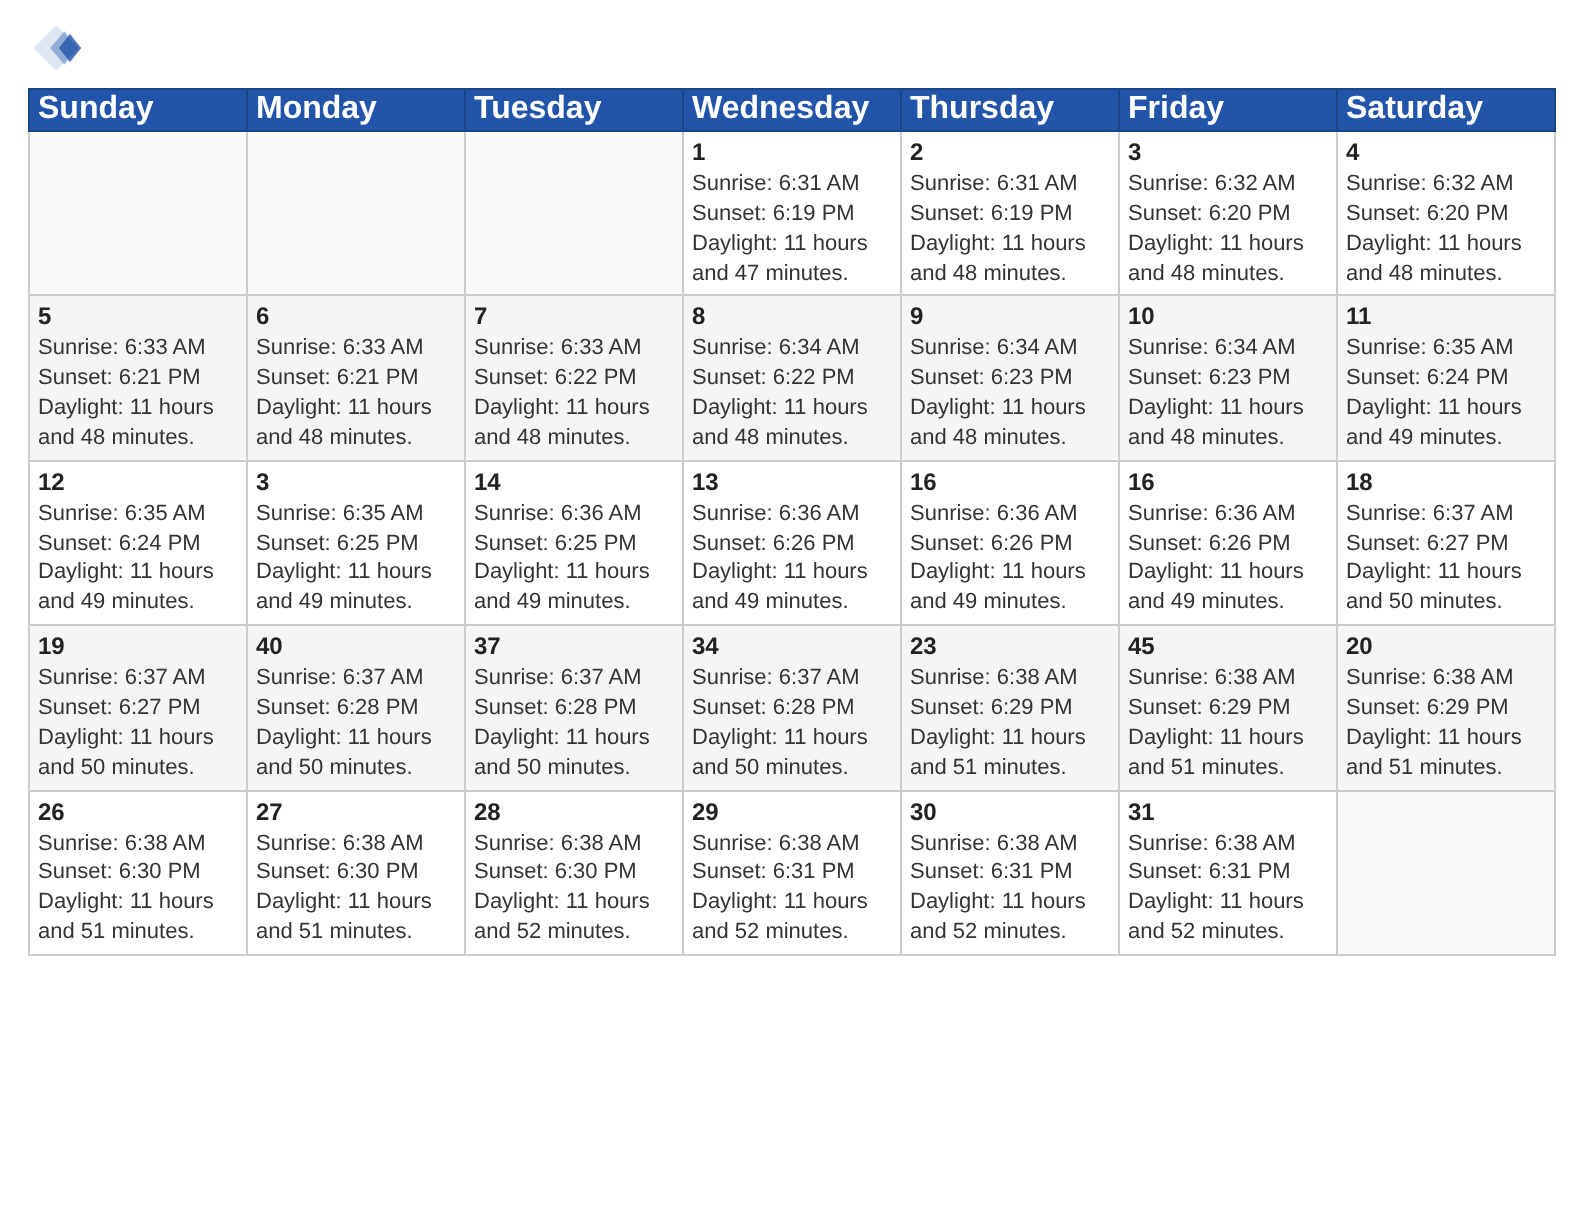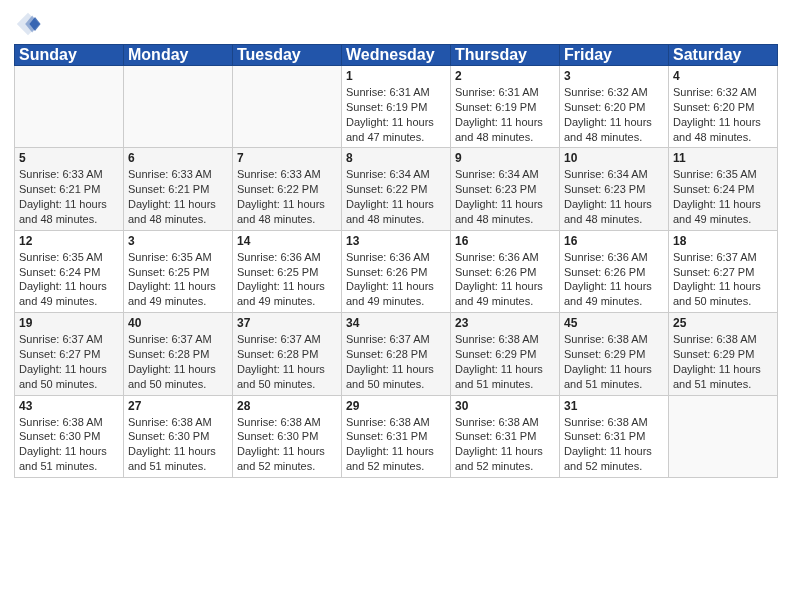--- a/index.html
+++ b/index.html
@@ -303,30 +303,30 @@
 and 51 minutes.</div>
           </td>
           <td>
             <div class="day-number">45</div>
             <div class="cell-content" style="white-space: pre-line;">Sunrise: 6:38 AM
 Sunset: 6:29 PM
 Daylight: 11 hours
 and 51 minutes.</div>
           </td>
           <td>
-            <div class="day-number">25</div>
+            <div class="day-number">20</div>
             <div class="cell-content" style="white-space: pre-line;">Sunrise: 6:38 AM
 Sunset: 6:29 PM
 Daylight: 11 hours
 and 51 minutes.</div>
           </td>
         </tr>
         <tr>
           <td>
-            <div class="day-number">43</div>
+            <div class="day-number">26</div>
             <div class="cell-content" style="white-space: pre-line;">Sunrise: 6:38 AM
 Sunset: 6:30 PM
 Daylight: 11 hours
 and 51 minutes.</div>
           </td>
           <td>
             <div class="day-number">27</div>
             <div class="cell-content" style="white-space: pre-line;">Sunrise: 6:38 AM
 Sunset: 6:30 PM
 Daylight: 11 hours

